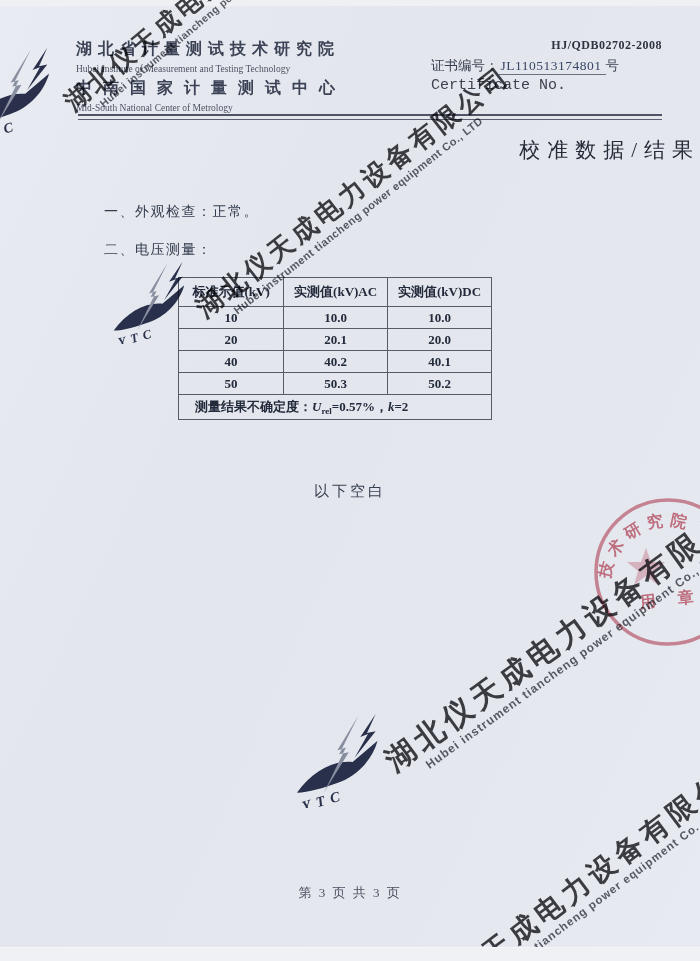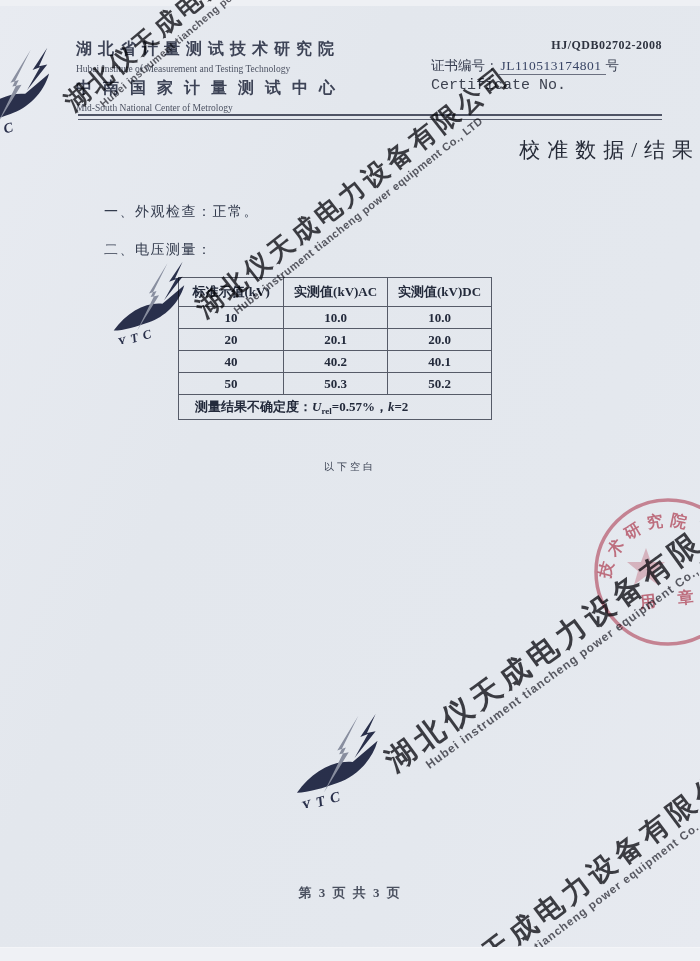--- a/index.html
+++ b/index.html
@@ -24,22 +24,22 @@
   .cert-en{position:absolute;left:431px;top:77px;font-size:15px;color:#3d4250;font-family:Liberation Mono, monospace;}
   .double-rule{position:absolute;left:78px;top:114px;width:584px;height:3px;border-top:2px solid #4f5465;border-bottom:1px solid #5a5f70;}
 
   
   .title-cn{position:absolute;top:136px;left:0;width:100%;text-align:right;font-size:21px;font-weight:normal;letter-spacing:7px;color:#262b38;}
   .title-en{position:absolute;top:167px;left:0;width:100%;text-align:center;font-size:13.5px;font-weight:bold;color:#2a2f3b;font-family:"Liberation Sans",sans-serif;}
 
   
   .item1{position:absolute;left:104px;top:203px;font-size:14px;color:#333b4d;letter-spacing:1.5px;}
   .item2{position:absolute;left:104px;top:241px;font-size:14px;color:#333b4d;letter-spacing:1.5px;}
-  .blank-note{position:absolute;top:460px;left:0;width:100%;text-align:center;font-size:10px;letter-spacing:3px;color:#3a4152;}
-  .page-footer{position:absolute;top:884px;left:0;width:100%;text-align:center;font-size:13px;letter-spacing:2px;color:#4a505f;font-weight:bold;}
+  .blank-note{position:absolute;top:482px;left:0;width:100%;text-align:center;font-size:15px;letter-spacing:3px;color:#3a4152;}
+  .page-footer{position:absolute;top:884px;left:0;width:100%;text-align:center;font-size:13px;letter-spacing:2px;color:#4a505f;}
 
   
   .cal-table{position:absolute;left:178px;top:277px;width:314px;border-collapse:collapse;table-layout:fixed;
     font-size:13px;font-weight:bold;color:#232a3b;}
   .cal-table th,.cal-table td{border:1px solid #565b68;text-align:center;padding:0;}
   .cal-table th{height:28px;font-weight:bold;}
   .cal-table td{height:21px;}
   .cal-table .uncert-cell{text-align:left;padding:3px 16px;height:18px;font-weight:bold;}
   .uncert-u,.uncert-k{font-style:italic;font-family:"Liberation Serif",serif;}
   .uncert-sub{font-size:9px;vertical-align:-3px;}

